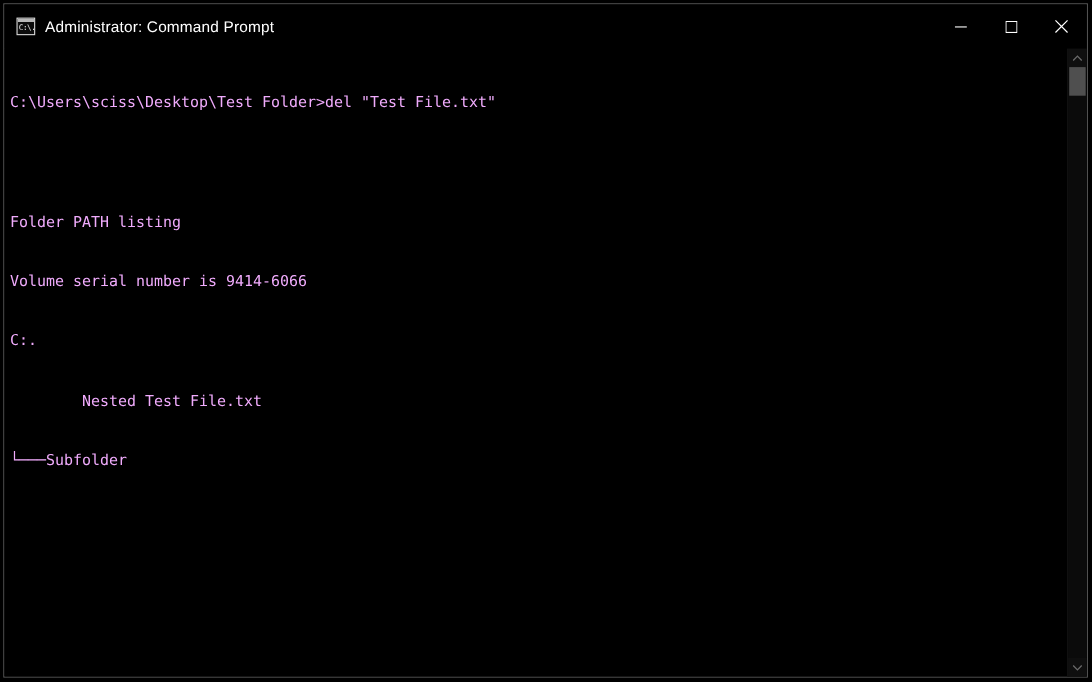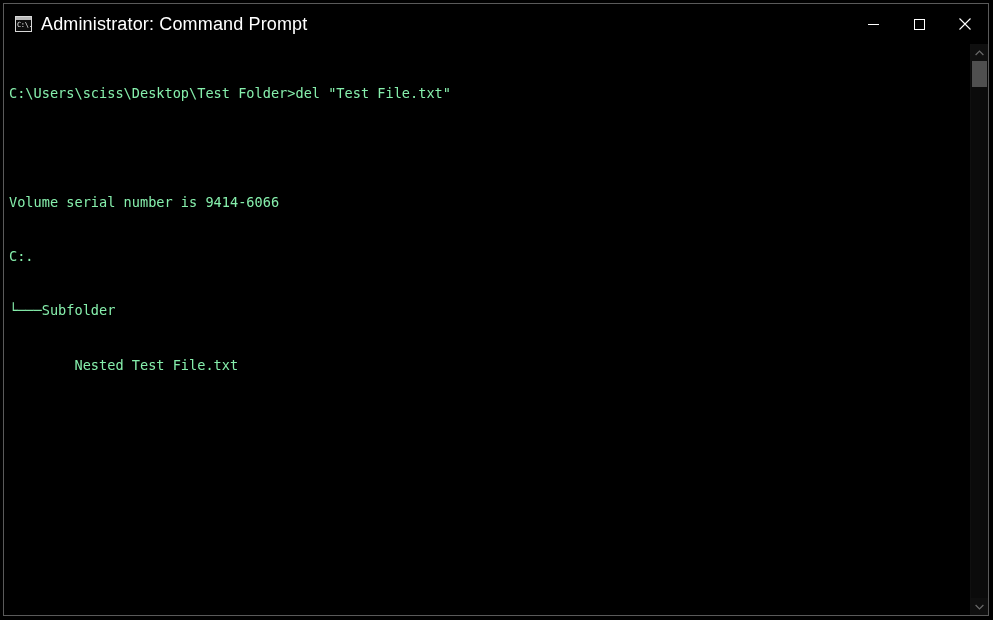--- a/index.html
+++ b/index.html
@@ -64,21 +64,21 @@
     color: #e6e6e6;
     font-family: "DejaVu Sans Mono", monospace;
     font-size: 7px;
     line-height: 10px;
     letter-spacing: -0.4px;
     white-space: nowrap;
   }
   .title-text {
     margin-left: 9px;
     color: #ffffff;
-    font-size: 18px;
+    font-size: 14px;
     font-family: "Liberation Sans", sans-serif;
     letter-spacing: 0.15px;
     white-space: nowrap;
   }
 
   .window-controls {
     position: absolute;
     right: 0;
     top: 0;
     height: 40px;
@@ -102,21 +102,21 @@
   .console-area {
     flex: 1 1 auto;
     position: relative;
     background: #000000;
     display: flex;
     overflow: hidden;
   }
   .console-text {
     flex: 1 1 auto;
     padding: 4px 0 0 5px;
-    color: #86efac;
+    color: #f0abfc;
     font-family: "DejaVu Sans Mono", monospace;
     font-size: 13.6px;
     line-height: 18.1px;
     white-space: pre;
     letter-spacing: 0px;
     overflow: hidden;
   }
   .console-text .line {
     height: 18.1px;
     white-space: pre;
@@ -193,24 +193,25 @@
         </svg>
       </button>
     </div>
   </div>
 
   <div class="console-area">
 
     <div class="console-text">
       <div class="line">C:\Users\sciss\Desktop\Test Folder&gt;del "Test File.txt"</div>
       <div class="line"></div>
+      <div class="line">Folder PATH listing</div>
       <div class="line">Volume serial number is 9414-6066</div>
       <div class="line">C:.</div>
+      <div class="line">        Nested Test File.txt</div>
       <div class="line">└───Subfolder</div>
-      <div class="line">        Nested Test File.txt</div>
       <div class="line"></div>
       <div class="line"></div>
       
     </div>
 
     <div class="scrollbar">
       <button class="sb-btn up" title="Scroll up">
         <svg width="9" height="6" viewBox="0 0 9 6">
           <path d="M0.6 5 L4.5 1 L8.4 5" stroke="#6a6a6a" stroke-width="1.2" fill="none"></path>
         </svg>

